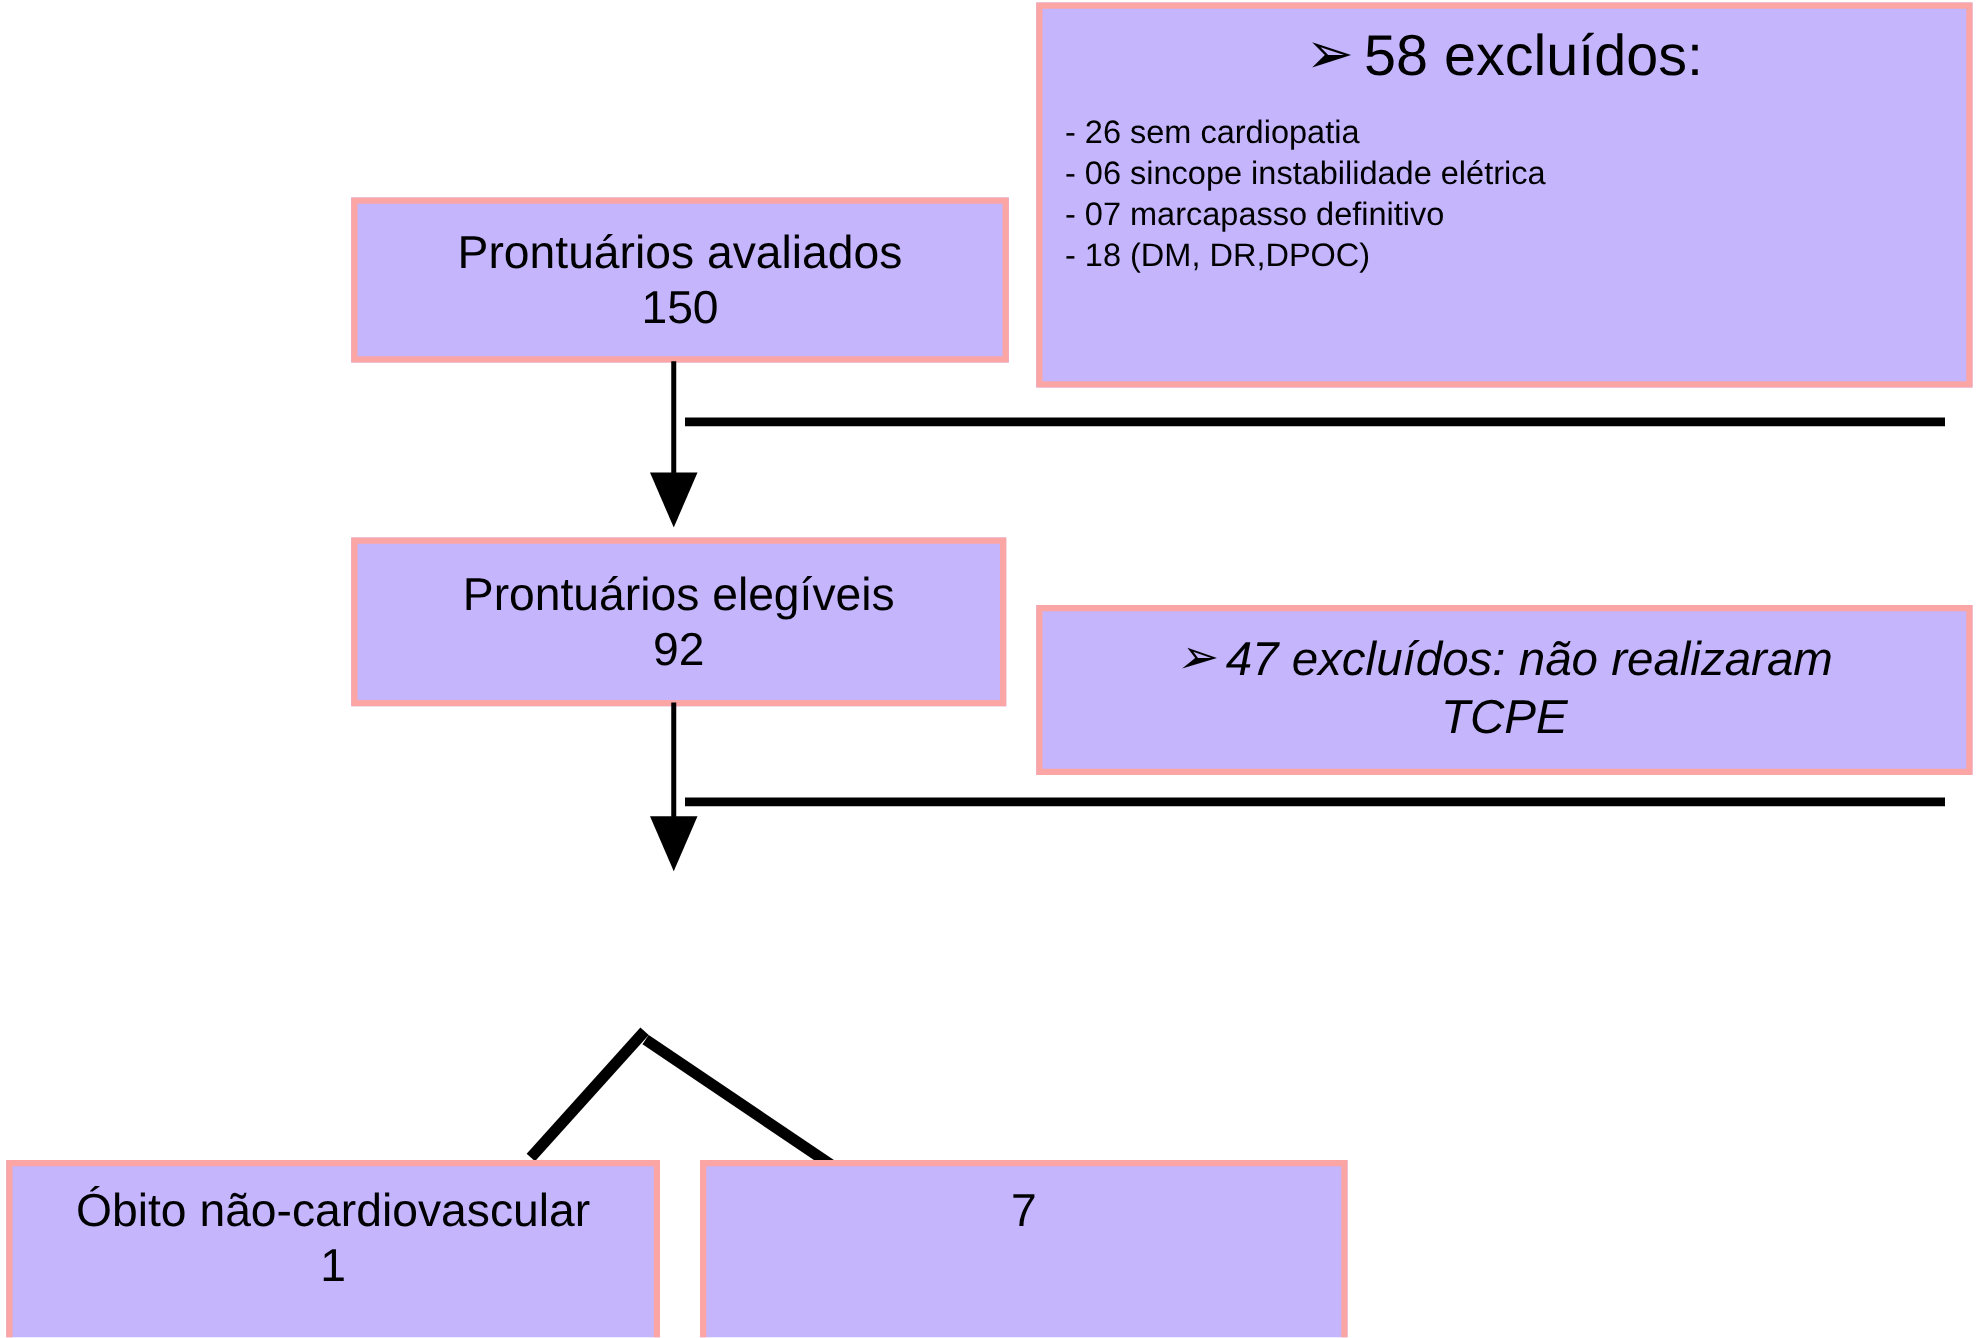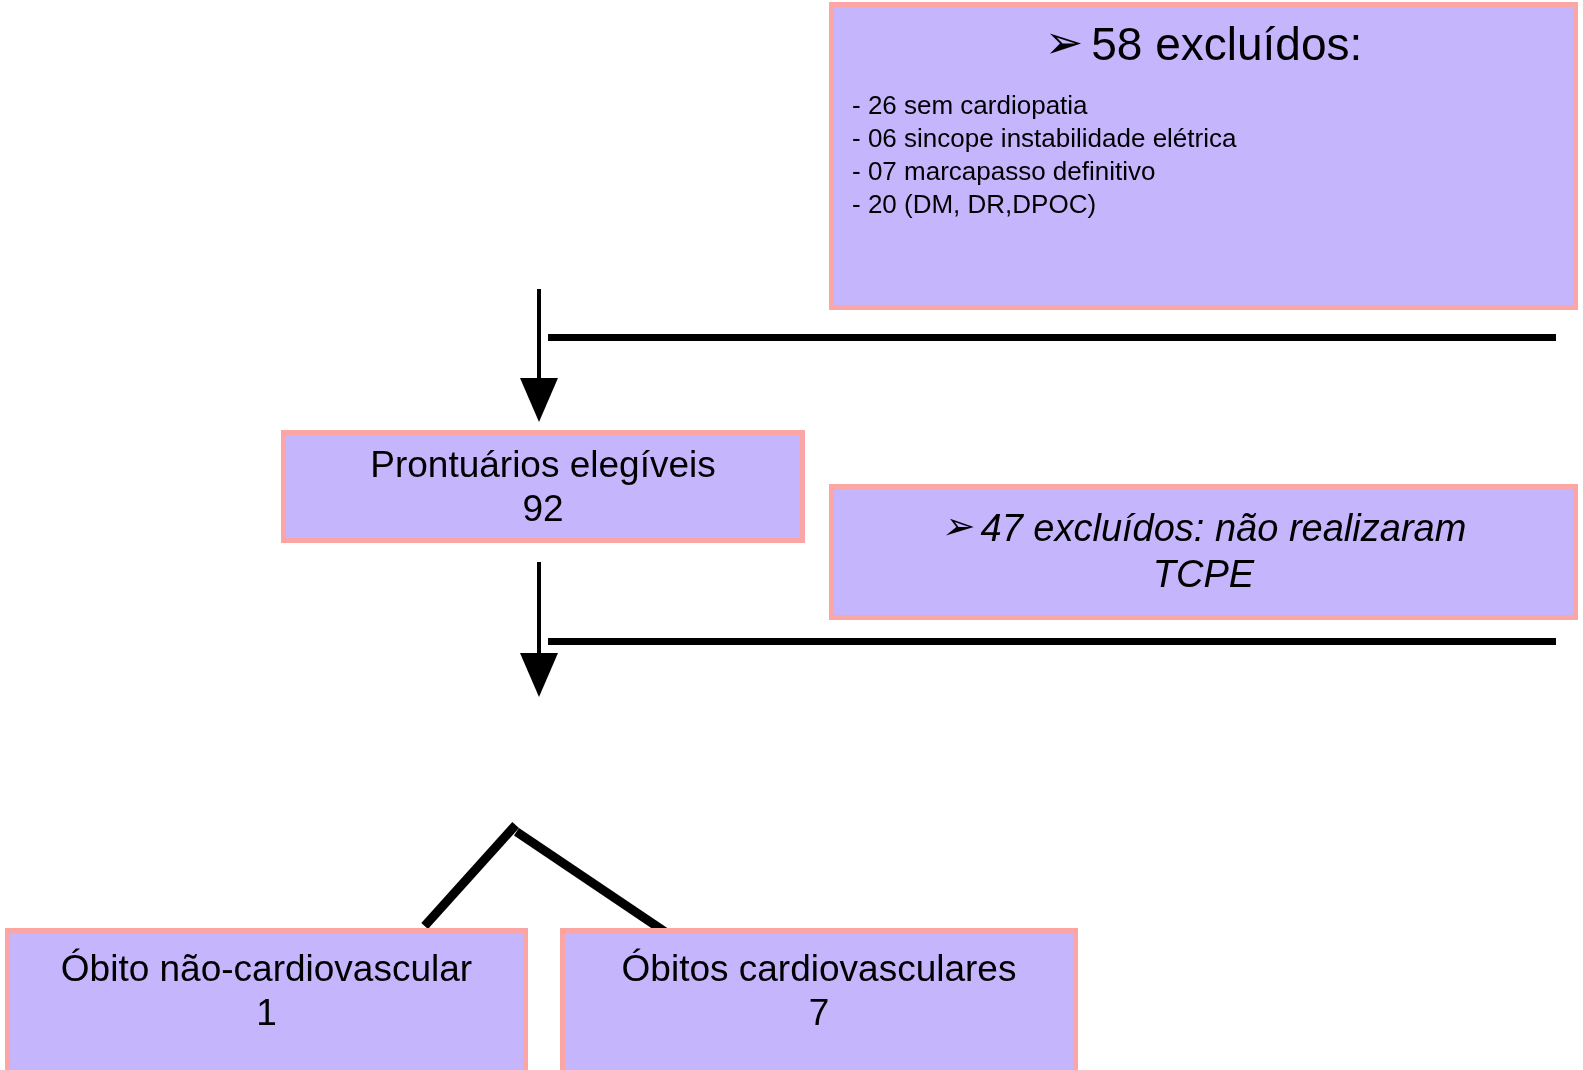--- a/index.html
+++ b/index.html
@@ -32,21 +32,21 @@
     display: block;
     white-space: nowrap;
   }
 
   
   #box-assessed {
     left: 281px; top: 158px; width: 526px; height: 132px;
     font-size: 37px;
   }
   #box-eligible {
-    left: 281px; top: 430px; width: 524px; height: 113px;
+    left: 281px; top: 430px; width: 524px; height: 135px;
     font-size: 37px;
   }
   #box-cohort {
     left: 281px; top: 698px; width: 525px; height: 136px;
     font-size: 37px;
   }
   #box-death-noncv {
     left: 5px; top: 928px; width: 523px; height: 148px;
     font-size: 37px;
     justify-content: flex-start;
@@ -140,28 +140,32 @@
   #hline-2 { left: 548px; top: 638px; width: 1008px; }
 
   #diag-left  { left: 519px; top: 828px; width: 136px; transform: rotate(132deg); }
   #diag-right { left: 519px; top: 828px; width: 183px; transform: rotate(34deg); }
 </style>
 </head>
 <body>
 
 <div id="canvas">
 
+  <div class="box" id="box-assessed">
+    <span class="line">Prontuários avaliados</span>
+    <span class="line">150</span>
+  </div>
 
   <div class="box" id="box-excluded-58">
     <span class="head"><span class="arrowhead-glyph">➢</span><span>58 excluídos:</span></span>
     <span class="items">
       <span class="line">- 26 sem cardiopatia</span>
       <span class="line">- 06 sincope instabilidade elétrica</span>
       <span class="line">- 07 marcapasso definitivo</span>
-      <span class="line">- 20 (DM, DR,DPOC)</span>
+      <span class="line">- 18 (DM, DR,DPOC)</span>
     </span>
   </div>
 
   <div class="vline" id="vline-1"></div>
   <div class="arrow-tri" id="arrow-1"></div>
   <div class="hline" id="hline-1"></div>
 
   <div class="box" id="box-eligible">
     <span class="line">Prontuários elegíveis</span>
     <span class="line">92</span>
@@ -179,17 +183,16 @@
 
   <div class="diag" id="diag-left"></div>
   <div class="diag" id="diag-right"></div>
 
   <div class="box" id="box-death-noncv">
     <span class="line">Óbito não-cardiovascular</span>
     <span class="line">1</span>
   </div>
 
   <div class="box" id="box-death-cv">
-    <span class="line">Óbitos cardiovasculares</span>
     <span class="line">7</span>
   </div>
 
 </div>
 
 </body></html>

